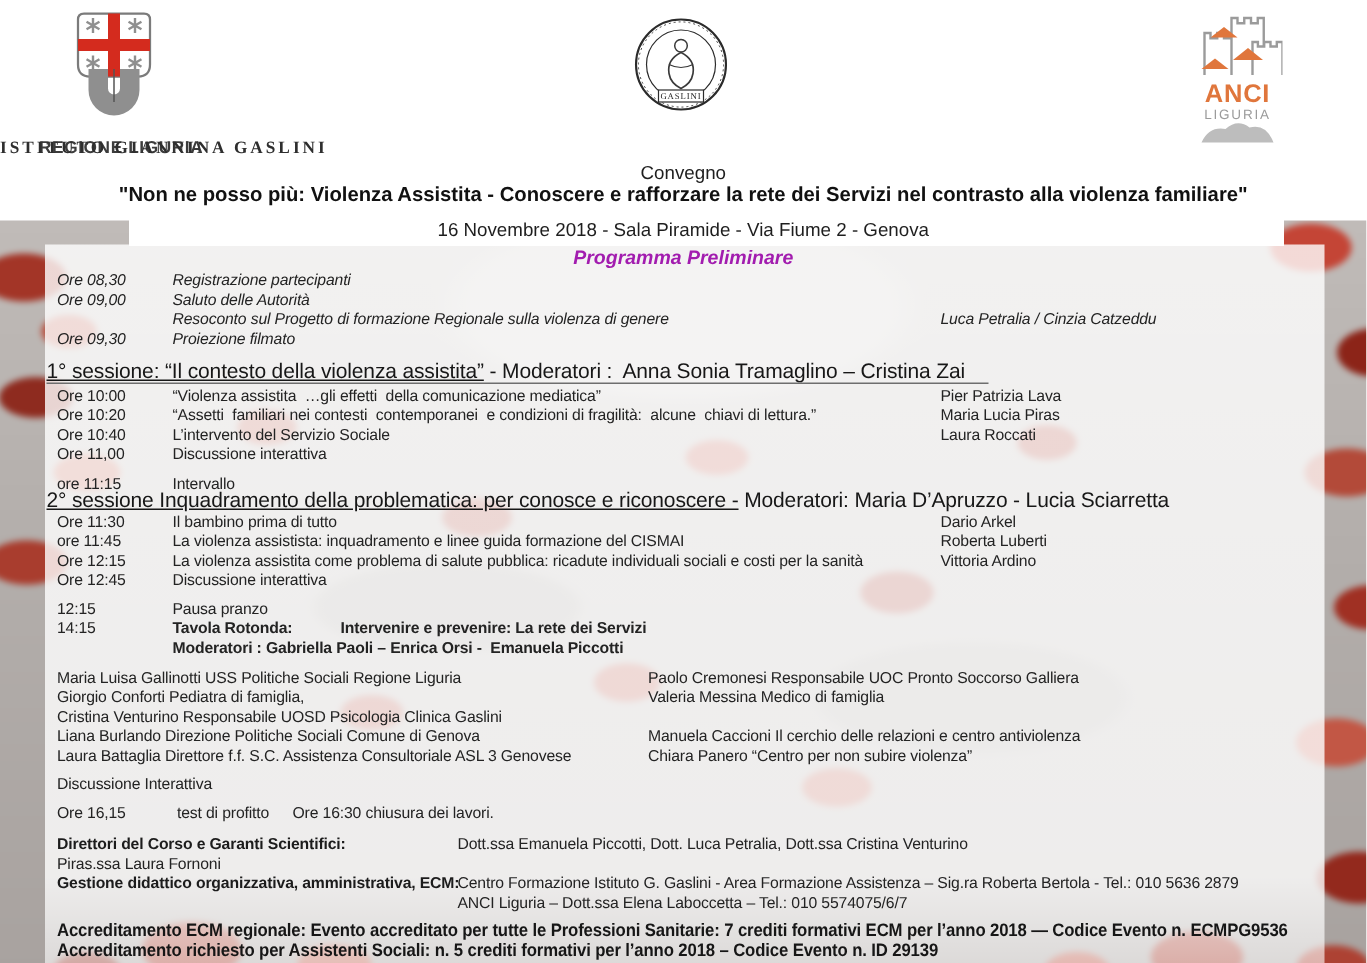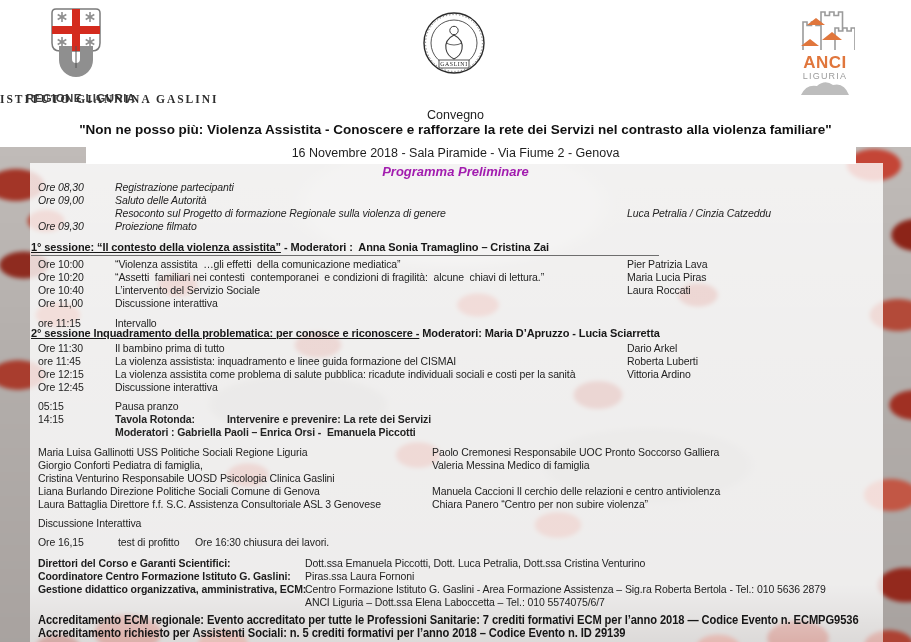--- a/index.html
+++ b/index.html
@@ -63,21 +63,21 @@
   .kicker{top:108px;font-size:12.5px;color:#1e1e1e;text-align:center;}
   .maintitle{top:122px;font-size:13.5px;font-weight:bold;color:#111;}
   .dateline{top:146px;font-size:12.5px;color:#1e1e1e;}
   .programma{top:164px;font-size:13px;font-weight:bold;font-style:italic;color:#a21caf;}
 
   
   .sec{position:absolute;left:38px;width:845px;z-index:2;font-size:10.5px;letter-spacing:-.1px;color:#232323;}
   .row3{display:grid;grid-template-columns:77px 512px 256px;line-height:13px;}
   .row3>div{white-space:pre;}
   .it{font-style:italic;}
-  .shead{font-weight:bold;font-size:11px;line-height:13px;margin-left:-7px;white-space:pre;color:#171717;}
+  .shead{font-weight:normal;font-size:14px;line-height:13px;margin-left:-7px;white-space:pre;color:#171717;}
   .shead .u{text-decoration:underline;}
   .hl{height:1px;background:#6e6e6e;width:628px;margin:1px 0 2px -7px;} .gap7{margin-top:7px;}
   .bold{font-weight:bold;}
   .tav{display:grid;grid-template-columns:77px 112px auto;line-height:13px;}
   .tav>div{white-space:pre;}
   .cols2{display:grid;grid-template-columns:394px auto;line-height:13px;}
   .cols2>div{white-space:pre;}
   .closegrid{display:grid;grid-template-columns:80px 77px auto;line-height:13px;}
   .closegrid>div{white-space:pre;}
   .credrow{display:grid;grid-template-columns:267px auto;line-height:13px;}
@@ -223,21 +223,21 @@
     </div>
     <div class="row3">
       <div>Ore 12:45</div>
       <div>Discussione interattiva</div>
       <div></div>
     </div>
   </div>
 
   <div class="sec" style="top:400px">
     <div class="tav">
-      <div>05:15</div>
+      <div>12:15</div>
       <div>Pausa pranzo</div>
       <div></div>
     </div>
     <div class="tav">
       <div>14:15</div>
       <div class="bold">Tavola Rotonda:</div>
       <div class="bold">Intervenire e prevenire: La rete dei Servizi</div>
     </div>
     <div class="tav">
       <div></div>
@@ -274,21 +274,20 @@
     <div>test di profitto</div>
     <div>Ore 16:30 chiusura dei lavori.</div>
   </div>
 
   <div class="sec" style="top:557px">
     <div class="credrow">
       <div class="lbl">Direttori del Corso e Garanti Scientifici:</div>
       <div>Dott.ssa Emanuela Piccotti, Dott. Luca Petralia, Dott.ssa Cristina Venturino</div>
     </div>
     <div class="credrow">
-      <div class="lbl">Coordinatore Centro Formazione Istituto G. Gaslini:</div>
       <div>Piras.ssa Laura Fornoni</div>
     </div>
     <div class="credrow">
       <div class="lbl">Gestione didattico organizzativa, amministrativa, ECM:</div>
       <div>Centro Formazione Istituto G. Gaslini - Area Formazione Assistenza – Sig.ra Roberta Bertola - Tel.: 010 5636 2879</div>
     </div>
     <div class="credrow">
       <div class="lbl"></div>
       <div>ANCI Liguria – Dott.ssa Elena Laboccetta – Tel.: 010 5574075/6/7</div>
     </div>

